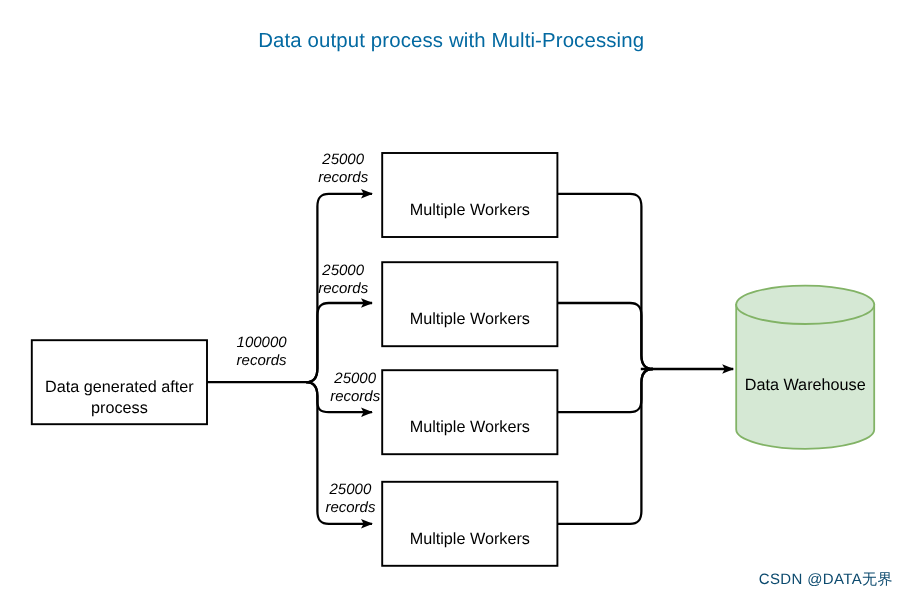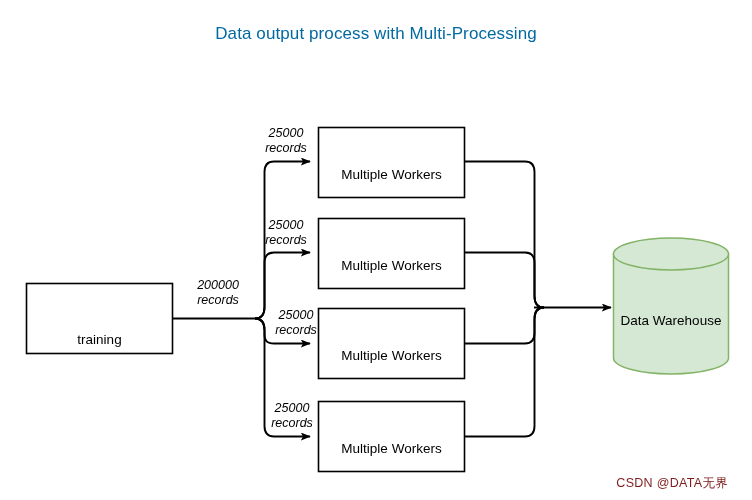--- a/index.html
+++ b/index.html
@@ -49,24 +49,24 @@
     text-align: center;
     font-size: 12.5px;
     line-height: 15px;
     color: #000000;
     pointer-events: none;
     white-space: pre-line;
     font-style: italic;
   }
   .watermark {
     position: absolute;
-    right: 24px;
+    right: 8px;
     bottom: 8px;
     font-size: 12.5px;
-    color: #7f1d1d;
+    color: #0c4a6e;
     letter-spacing: 0.3px;
   }
 </style>
 </head>
 <body>
 
 <div id="canvas">
 
   <svg width="752" height="500" viewBox="0 0 752 500" style="position:absolute;left:0;top:0;">
 
@@ -121,33 +121,33 @@
                L728.5,254 Z" fill="#d5e8d4" stroke="#82b366" stroke-width="1.5"></path>
       <ellipse cx="671" cy="254" rx="57.5" ry="16" fill="#d5e8d4" stroke="#82b366" stroke-width="1.5"></ellipse>
     </g>
 
   </svg>
 
   <div class="diagram-title">Data output process with Multi-Processing</div>
 
   <div class="node-label" style="left:26px; top:283px; width:147px; height:71px;">
     <span>
-      <br>
-      <span>training</span>
+      <span>Data generated after</span><br>
+      <span>process</span>
     </span>
   </div>
 
   <div class="node-label" style="left:318px; top:127px; width:147px; height:71px;">Multiple Workers</div>
   <div class="node-label" style="left:318px; top:218px; width:147px; height:71px;">Multiple Workers</div>
   <div class="node-label" style="left:318px; top:308px; width:147px; height:71px;">Multiple Workers</div>
   <div class="node-label" style="left:318px; top:401px; width:147px; height:71px;">Multiple Workers</div>
 
   <div class="node-label" style="left:613px; top:258px; width:116px; height:100px;">Data Warehouse</div>
 
-  <div class="edge-label" style="left:180px; top:278px; width:76px;">200000
+  <div class="edge-label" style="left:180px; top:278px; width:76px;">100000
 records</div>
 
   <div class="edge-label" style="left:252px; top:126px; width:68px;">25000
 records</div>
   <div class="edge-label" style="left:252px; top:218px; width:68px;">25000
 records</div>
   <div class="edge-label" style="left:262px; top:308px; width:68px;">25000
 records</div>
   <div class="edge-label" style="left:258px; top:401px; width:68px;">25000
 records</div>

